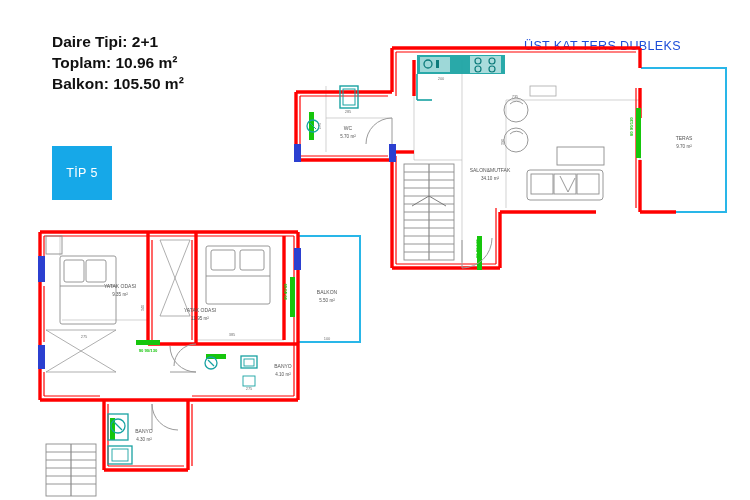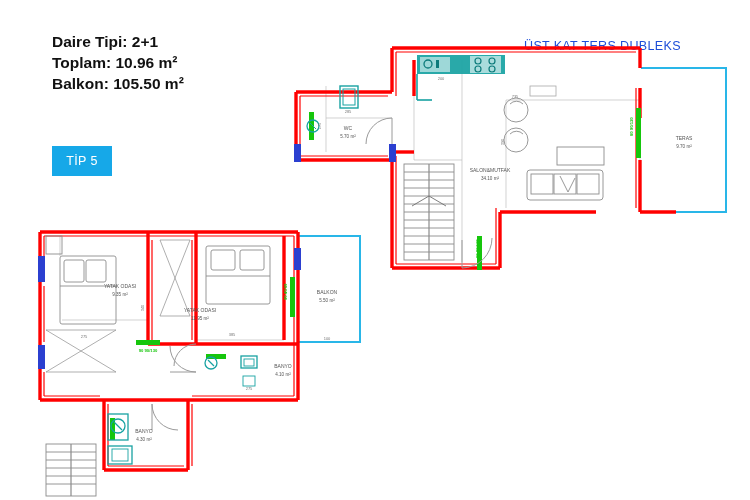--- a/index.html
+++ b/index.html
@@ -15,21 +15,21 @@
   
   .specs{position:absolute;left:52px;top:31px;}
   .spec-line{
     font-size:15.5px;line-height:21px;color:#111;white-space:nowrap;
   }
   .spec-line b{font-weight:bold;}
   .spec-line span{font-weight:bold;}
 
   .tip-badge{
     position:absolute;left:52px;top:146px;
-    width:60px;height:30px;
+    width:60px;height:54px;
     background:#16a8e8;
     color:#ffffff;
     font-size:12.5px;
     display:flex;align-items:center;justify-content:center;
     letter-spacing:.4px;
   }
 
   .floor-title{
     position:absolute;
     font-size:12.5px;color:#1d4ed8;letter-spacing:.35px;white-space:nowrap;text-align:right;

